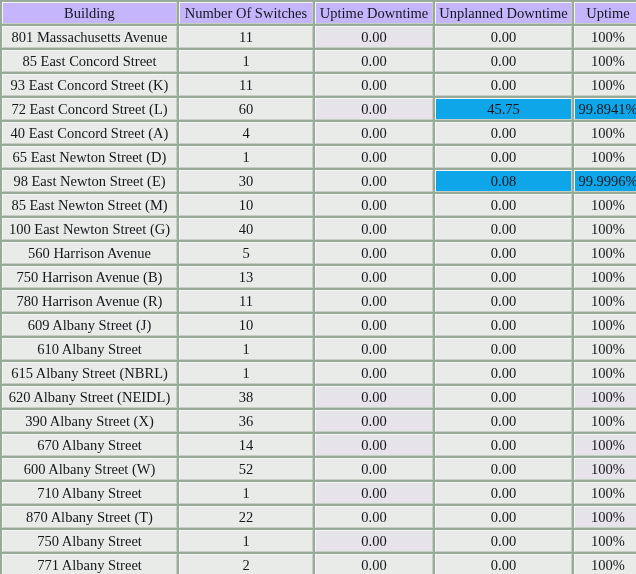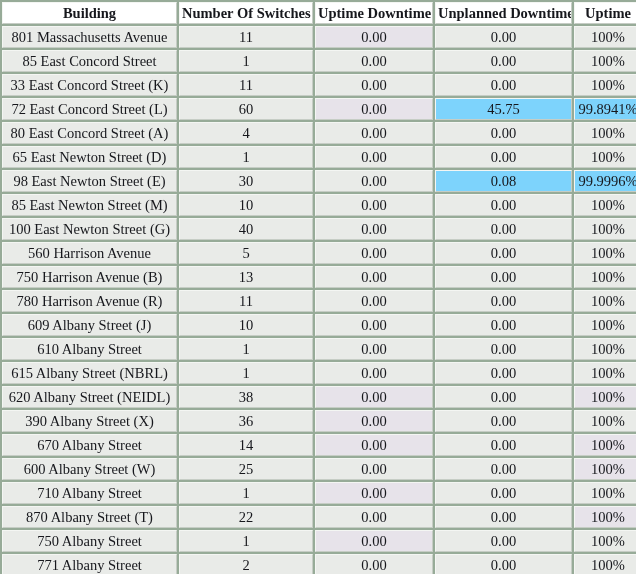--- a/index.html
+++ b/index.html
@@ -43,32 +43,32 @@
     background: #e9ebe8;
     border-top: 1px solid #f4f6f3;
     border-left: 1px solid #f4f6f3;
     border-right: 1px solid #c6cdc5;
     border-bottom: 1px solid #c6cdc5;
     overflow: hidden;
     white-space: nowrap;
   }
 
   #uptime-table thead th {
-    background: #ffffff;
-    font-weight: bold;
+    background: #c4b5fd;
+    font-weight: normal;
   }
 
   
   #uptime-table td.tint {
     background: #e7e3ea;
   }
 
   
   #uptime-table td.alert {
-    background: #7dd3fc;
+    background: #0ea5e9;
   }
 </style>
 </head>
 <body>
 
 <table id="uptime-table">
   <colgroup>
     <col class="c-building">
     <col class="c-switches">
     <col class="c-planned">
@@ -93,35 +93,35 @@
         <td>100%</td>
       </tr>
       <tr>
         <td>85 East Concord Street</td>
         <td>1</td>
         <td>0.00</td>
         <td>0.00</td>
         <td>100%</td>
       </tr>
       <tr>
-        <td>33 East Concord Street (K)</td>
+        <td>93 East Concord Street (K)</td>
         <td>11</td>
         <td>0.00</td>
         <td>0.00</td>
         <td>100%</td>
       </tr>
       <tr>
         <td>72 East Concord Street (L)</td>
         <td>60</td>
         <td class="tint">0.00</td>
         <td class="alert">45.75</td>
         <td class="alert">99.8941%</td>
       </tr>
       <tr>
-        <td>80 East Concord Street (A)</td>
+        <td>40 East Concord Street (A)</td>
         <td>4</td>
         <td>0.00</td>
         <td>0.00</td>
         <td>100%</td>
       </tr>
       <tr>
         <td>65 East Newton Street (D)</td>
         <td>1</td>
         <td>0.00</td>
         <td>0.00</td>
@@ -206,21 +206,21 @@
       </tr>
       <tr>
         <td>670 Albany Street</td>
         <td>14</td>
         <td class="tint">0.00</td>
         <td>0.00</td>
         <td class="tint">100%</td>
       </tr>
       <tr>
         <td>600 Albany Street (W)</td>
-        <td>25</td>
+        <td>52</td>
         <td>0.00</td>
         <td>0.00</td>
         <td class="tint">100%</td>
       </tr>
       <tr>
         <td>710 Albany Street</td>
         <td>1</td>
         <td class="tint">0.00</td>
         <td>0.00</td>
         <td>100%</td>

